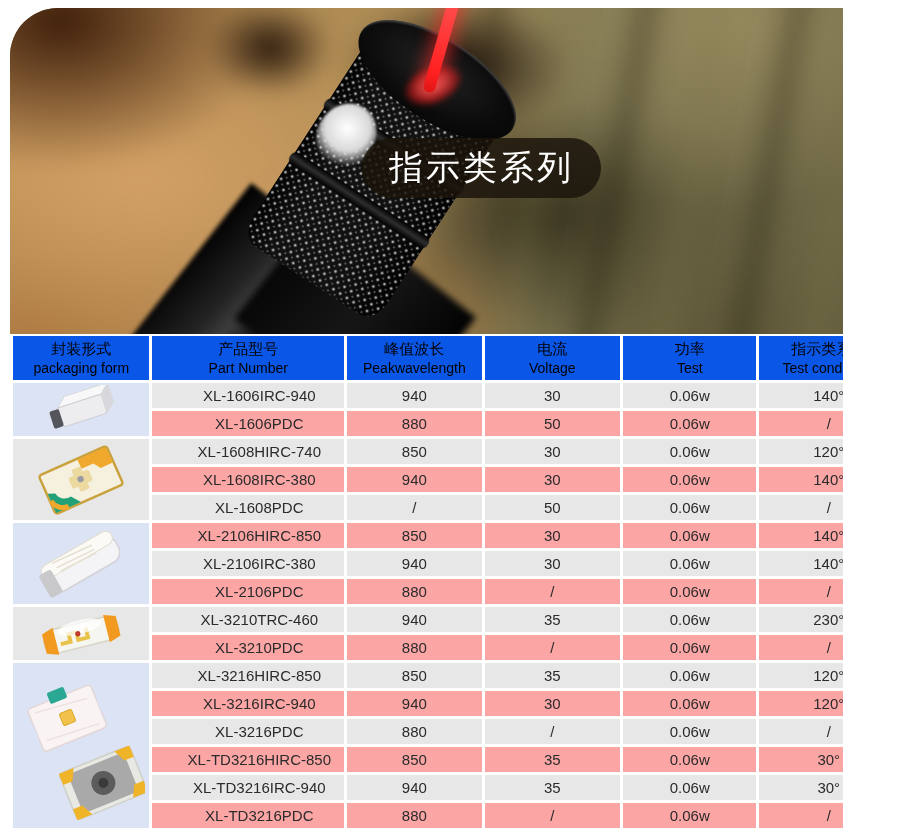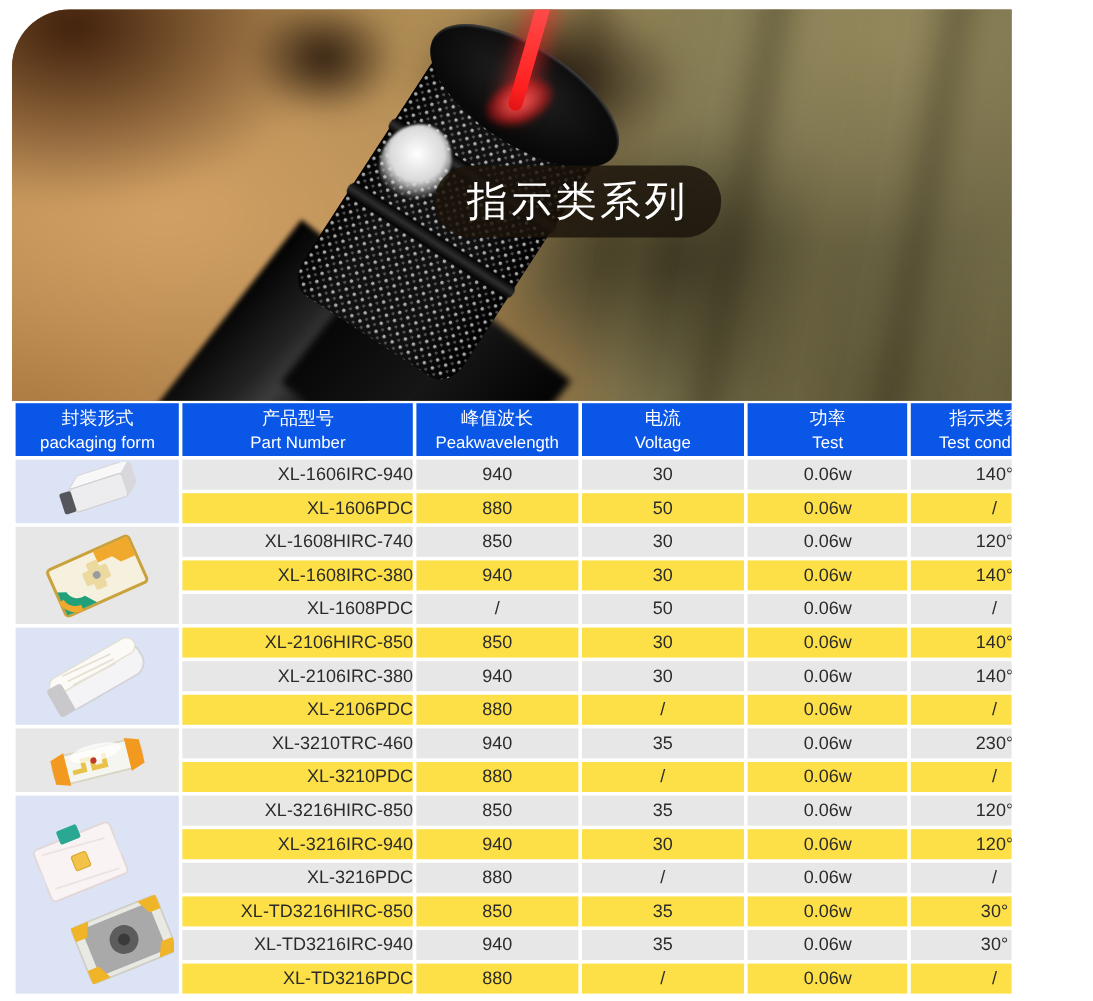--- a/index.html
+++ b/index.html
@@ -60,26 +60,26 @@
   .beam-glow { position:absolute; left:382px; top:52px; width:82px; height:50px; border-radius:50%;
     transform:rotate(-22deg); filter:blur(2px);
     background:radial-gradient(50% 50% at 50% 50%, rgba(255,110,110,.95) 0%, rgba(255,30,30,.45) 55%, rgba(255,30,30,0) 78%); }
 
   .title-pill { position:absolute; left:352px; top:130px; padding:7px 27px; border-radius:30px;
     background:rgba(26,19,11,.83); color:#fff; font-size:34px; letter-spacing:3px; white-space:nowrap; z-index:5; }
 
   
   .table-wrap { position:absolute; left:10px; top:333px; width:891px; }
   table.spec { border-collapse:separate; border-spacing:3px; width:891px; table-layout:fixed; }
-  th { background:#0a57e7; color:#ffffff; font-weight:normal; height:44px; line-height:1.3; padding:2px 0; }
+  th { background:#0a57e7; color:#000000; font-weight:normal; height:44px; line-height:1.3; padding:2px 0; }
   th .zh { display:block; font-size:15px; }
   th .en { display:block; font-size:14px; }
   td { height:25px; font-size:15px; color:#2b2b2b; text-align:center; vertical-align:middle; }
-  td.r-gray { background:#e7e7e7; } td.r-blue { background:#fde047; }
-  td.part  { text-align:right; padding-left:22px;margin-left:36px; }
+  td.r-gray { background:#e7e7e7; } td.r-blue { background:#fca5a5; }
+  td.part  { text-align:center; padding-left:22px;margin-left:36px; }
   td.pkg   { text-align:center; }
   td.g-blue { background:#dce3f4; } td.g-gray { background:#e7e7e7; }
   .pkg svg { display:block; margin:0 auto; }
 </style>
 </head>
 <body>
 
 <div class="stage">
 
   <div class="hero">

